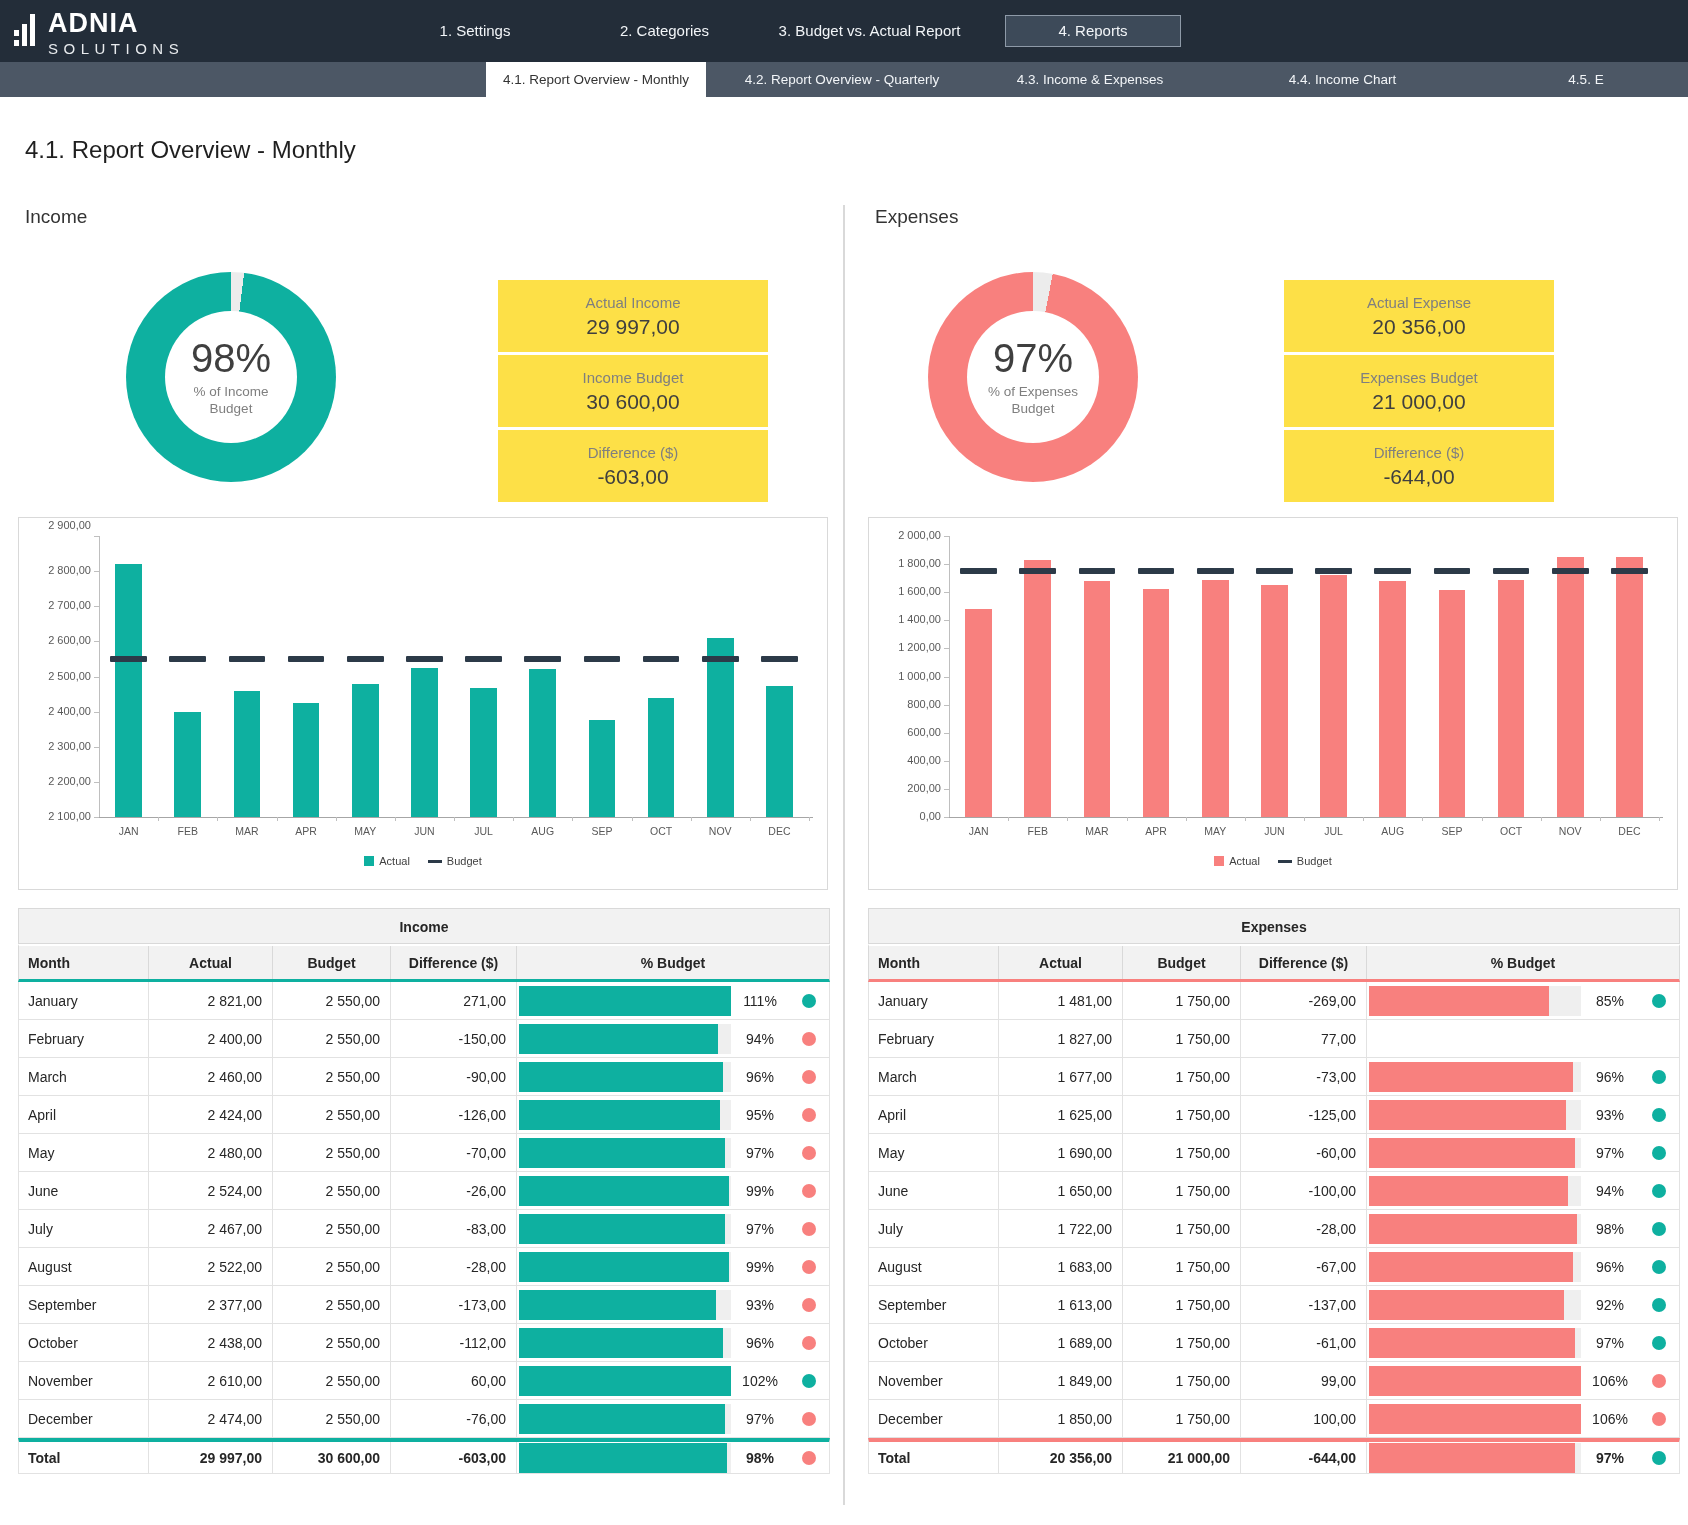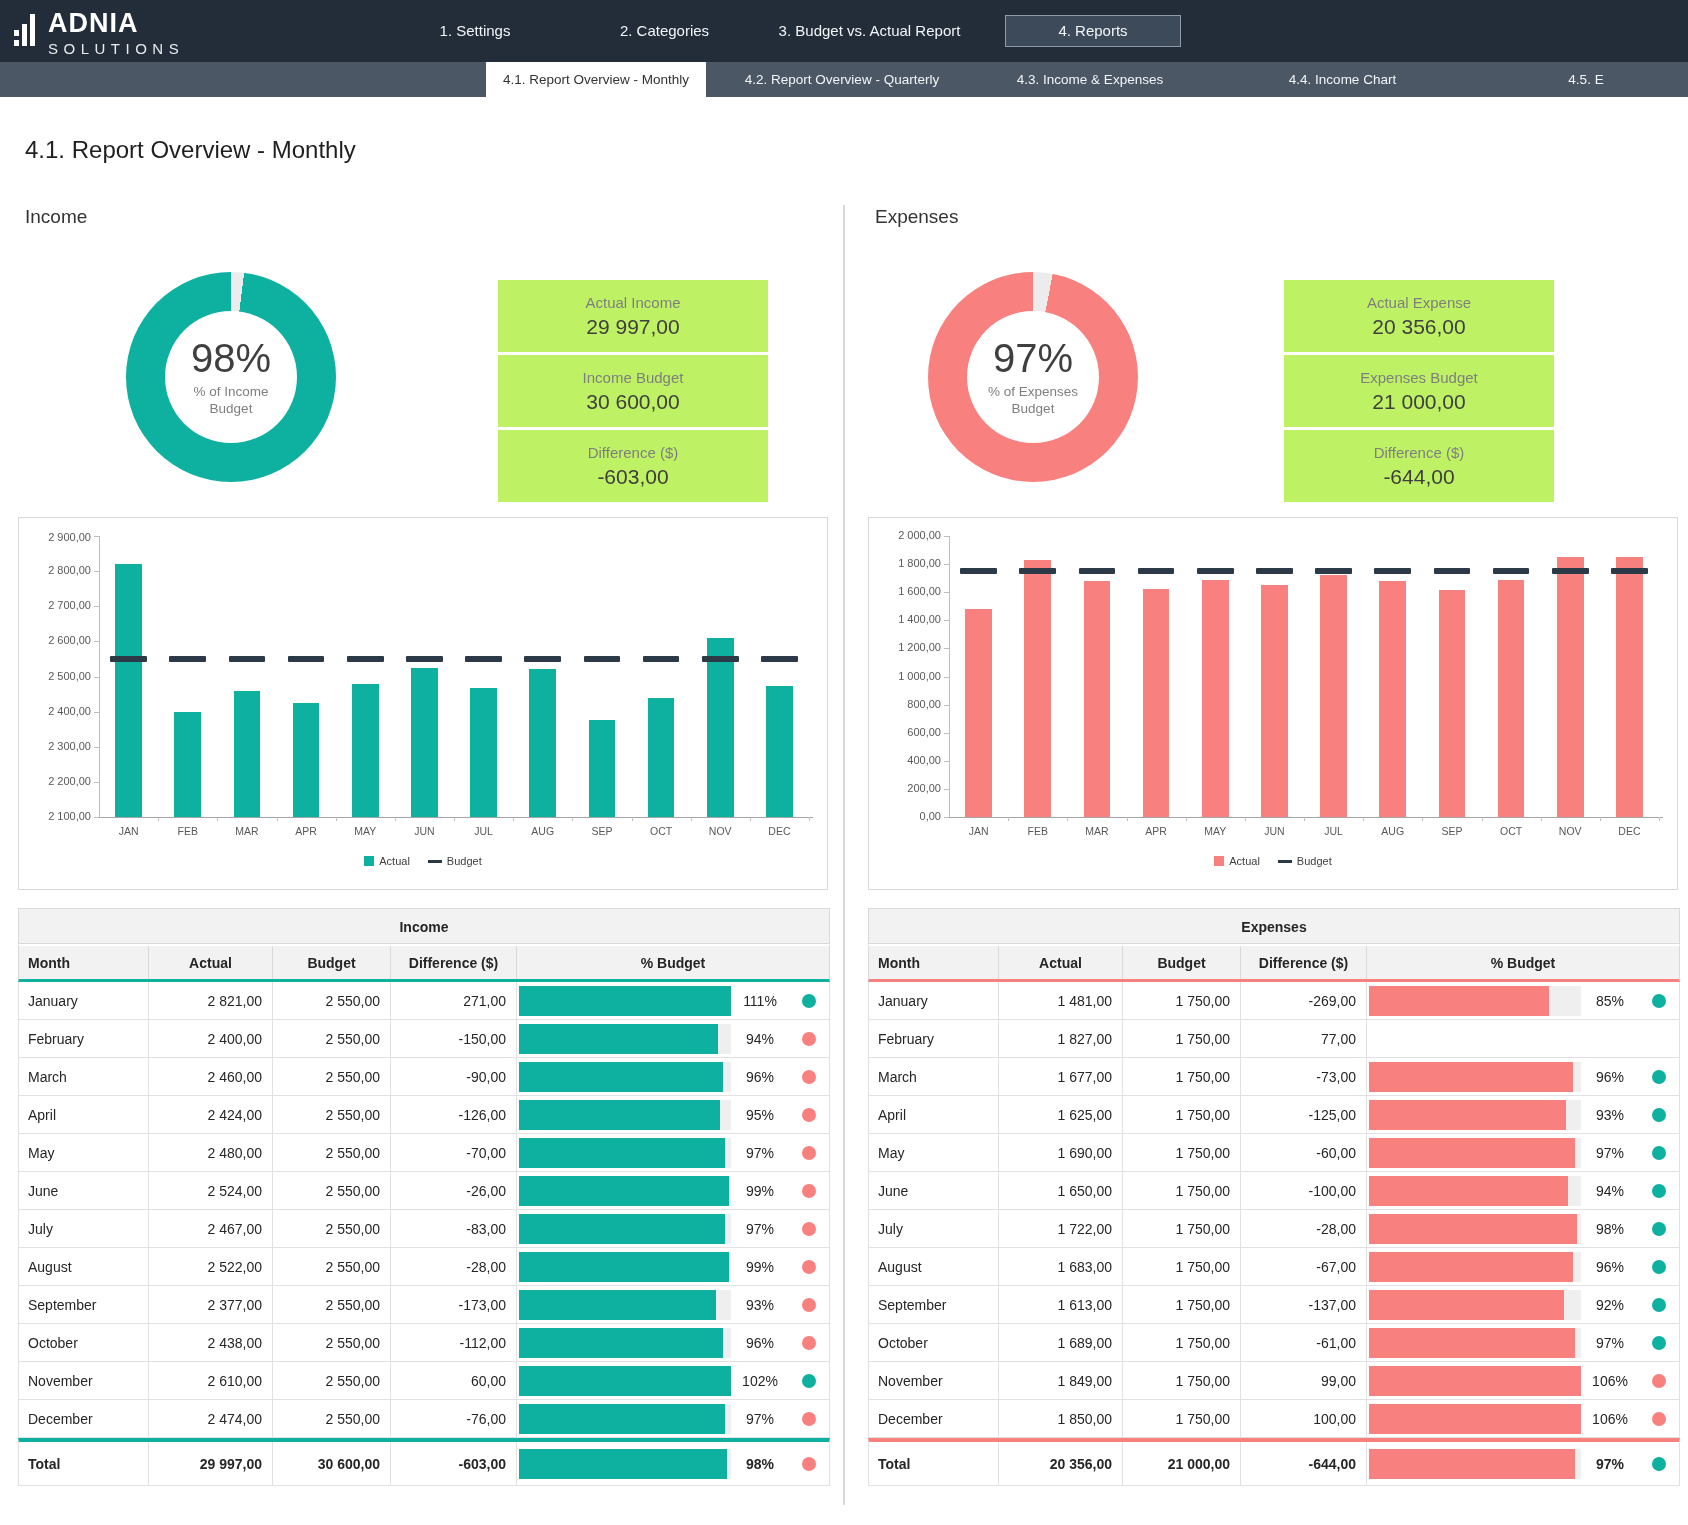--- a/index.html
+++ b/index.html
@@ -45,21 +45,21 @@
   .donut-wrap{position:absolute;left:108px;top:14px;width:210px;height:210px;}
   #panel-expenses .donut-wrap{left:60px;}
   .donut{width:210px;height:210px;border-radius:50%;position:relative;}
   .hole{position:absolute;left:39px;top:39px;width:132px;height:132px;border-radius:50%;
     background:#ffffff;display:flex;flex-direction:column;align-items:center;justify-content:center;}
   .dpct{font-size:40px;color:#3F3F3F;line-height:42px;}
   .dcap{font-size:13.5px;color:#7F7F7F;width:118px;text-align:center;margin-top:4px;line-height:17px;}
   .stats{position:absolute;top:22px;width:270px;}
   #panel-income .stats{right:62px;}
   #panel-expenses .stats{right:126px;}
-  .stat{background:#bef264;height:72px;margin-bottom:3px;display:flex;flex-direction:column;
+  .stat{background:#fde047;height:72px;margin-bottom:3px;display:flex;flex-direction:column;
     align-items:center;justify-content:center;}
   .slabel{font-size:15px;color:#7F7F7F;}
   .svalue{font-size:21px;color:#3F3F3F;margin-top:4px;}
   
   .chart{position:absolute;left:0;top:317px;width:810px;height:373px;border:1px solid #D9D9D9;
     background:#ffffff;box-sizing:border-box;}
   .ylab{position:absolute;left:0;width:72px;text-align:right;font-size:11px;color:#595959;}
   .tick{position:absolute;width:5px;height:1px;background:#BFBFBF;}
   .vaxis{position:absolute;width:1px;background:#BFBFBF;}
   .haxis{position:absolute;height:1px;background:#A6A6A6;}
@@ -81,21 +81,21 @@
   .thead .c{display:flex;align-items:center;justify-content:center;border-right:1px solid #D9D9D9;}
   .thead .c.m{justify-content:flex-start;padding-left:9px;}
   .thead .c.hp{border-right:none;}
   .trow{display:grid;grid-template-columns:130px 124px 118px 126px 1fr;height:38px;
     border-bottom:1px solid #E2E2E2;border-left:1px solid #E2E2E2;border-right:1px solid #E2E2E2;
     box-sizing:border-box;font-size:14px;background:#ffffff;}
   .trow .c{display:flex;align-items:center;border-right:1px solid #E2E2E2;}
   .trow .c.m{padding-left:9px;}
   .trow .c.n{justify-content:flex-end;padding-right:10px;}
   .trow .c.p{border-right:none;padding-left:2px;}
-  .trow.total{font-weight:bold;height:48px;}
+  .trow.total{font-weight:bold;height:36px;}
   .track{flex:0 0 212px;height:30px;background:#EFEFEF;display:inline-block;overflow:hidden;}
   .fill{display:block;height:100%;}
   .plab{width:58px;text-align:center;display:inline-block;}
   .dot{width:14px;height:14px;border-radius:50%;display:inline-block;margin-left:13px;}
 </style>
 </head>
 <body>
 
 <div class="topnav">
   <div class="logo">
@@ -153,21 +153,21 @@
           <div class="slabel">Income Budget</div>
           <div class="svalue">30 600,00</div>
         </div>
         <div class="stat">
           <div class="slabel">Difference ($)</div>
           <div class="svalue">-603,00</div>
         </div>
       </div>
   </div>
   <div class="chart">
-      <div class="ylab" style="top:13px">2 900,00</div>
+      <div class="ylab" style="top:1px">2 900,00</div>
       <div class="tick" style="top:18px;left:75px"></div>
       <div class="ylab" style="top:46.125px">2 800,00</div>
       <div class="tick" style="top:53.125px;left:75px"></div>
       <div class="ylab" style="top:81.25px">2 700,00</div>
       <div class="tick" style="top:88.25px;left:75px"></div>
       <div class="ylab" style="top:116.375px">2 600,00</div>
       <div class="tick" style="top:123.375px;left:75px"></div>
       <div class="ylab" style="top:151.5px">2 500,00</div>
       <div class="tick" style="top:158.5px;left:75px"></div>
       <div class="ylab" style="top:186.625px">2 400,00</div>

